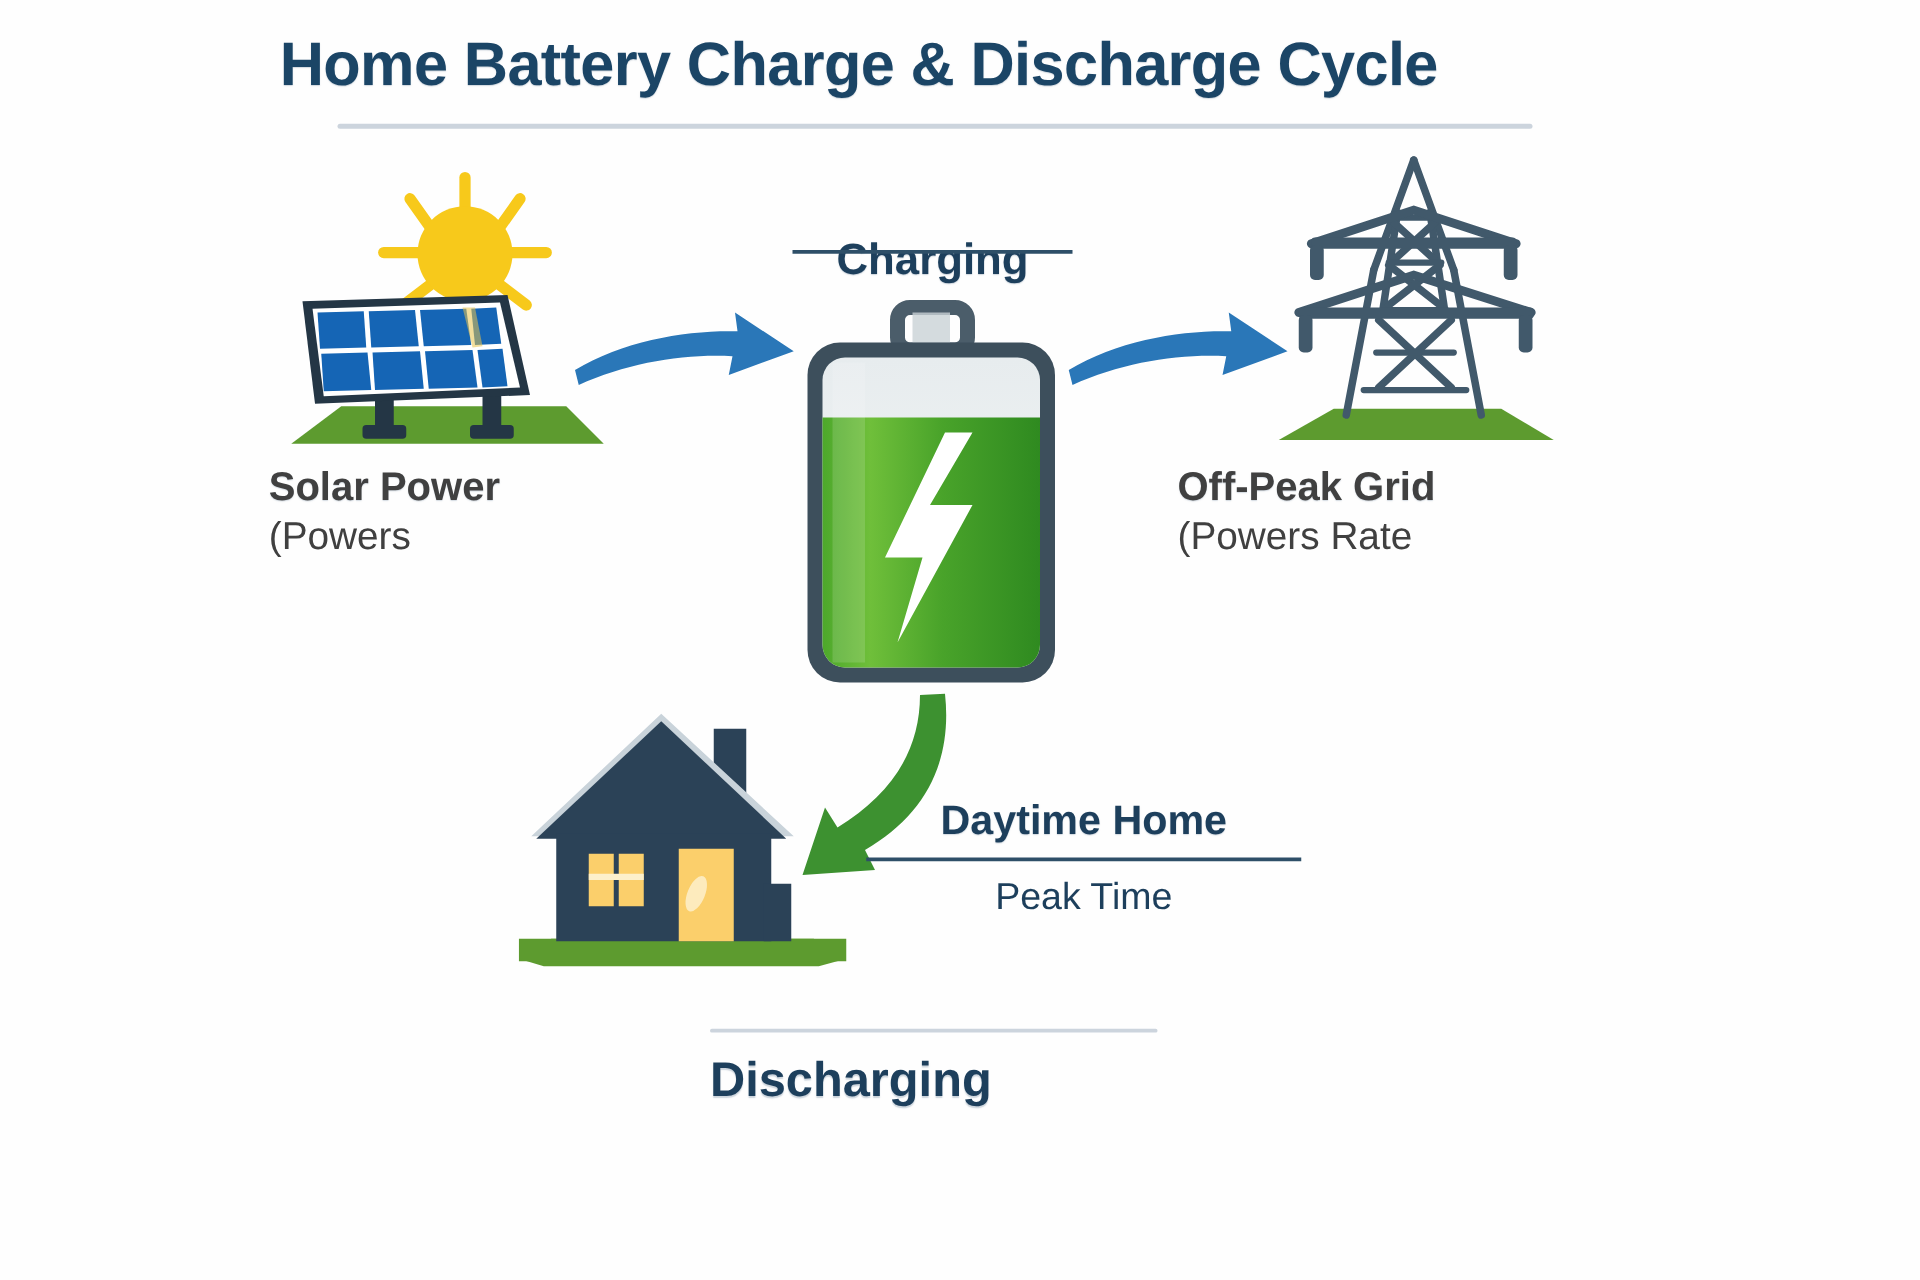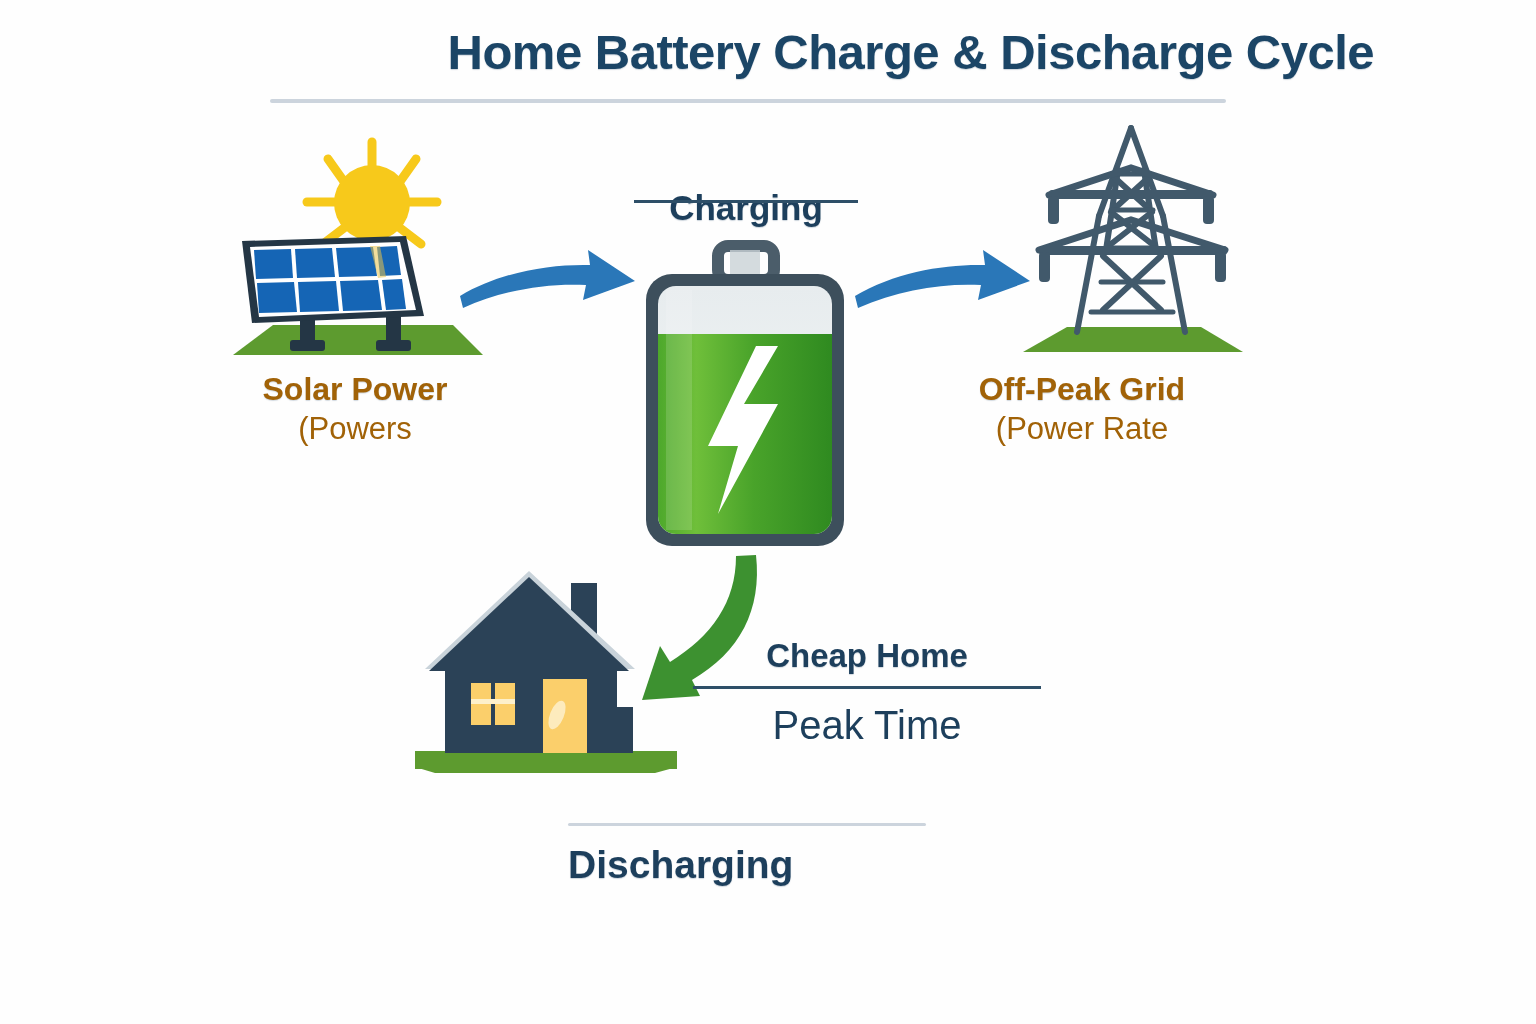--- a/index.html
+++ b/index.html
@@ -22,21 +22,21 @@
     width: 1536px;
     height: 1024px;
   }
 
   
   .title {
     position: absolute;
     left: 0;
     top: 24px;
     width: 1374px;
-    text-align: right;
+    text-align: center;
     font-size: 49px;
     font-weight: bold;
     letter-spacing: -0.5px;
     color: #1b4566;
     font-family: "Liberation Sans", sans-serif;
     text-shadow: 0 1px 1px rgba(120,140,160,0.35);
   }
   .title-rule {
     position: absolute;
     left: 270px;
@@ -86,22 +86,21 @@
     text-align: left;
     font-size: 39px;
     font-weight: bold;
     color: #1d3f5c;
     text-shadow: 0 1px 1px rgba(130,150,170,0.4);
   }
 
   
   .caption {
     position: absolute;
-    text-align: center;
-    color: #a16207;
+    color: #404040;
     line-height: 1.12;
   }
   .caption .cap-title {
     display: block;
     font-size: 32px;
     font-weight: bold;
     margin-bottom: 4px;
     text-shadow: 0 1px 1px rgba(130,150,170,0.35);
   }
   .caption .cap-line {
@@ -133,21 +132,21 @@
     height: 3px;
     background: #2e4f68;
   }
   .powers-sub {
     position: absolute;
     left: 693px;
     top: 698px;
     width: 348px;
     text-align: center;
     color: #1d3f5c;
-    font-size: 40px;
+    font-size: 30px;
     line-height: 1.35;
   }
   .powers-sub span { display: block; }
 
   
   .art { position: absolute; }
   #solar-art   { left: 228px; top: 130px;  width: 260px; height: 230px; }
   #grid-art    { left: 1015px; top: 120px; width: 235px; height: 240px; }
   #battery-art { left: 630px; top: 238px;  width: 230px; height: 320px; }
   #house-art   { left: 415px; top: 555px;  width: 265px; height: 240px; }
@@ -292,21 +291,21 @@
       <rect x="33" y="76" width="11" height="28" rx="4" fill="#41596b"></rect>
       <rect x="188" y="76" width="11" height="28" rx="4" fill="#41596b"></rect>
 
       <rect x="24" y="132" width="11" height="30" rx="4" fill="#41596b"></rect>
       <rect x="200" y="132" width="11" height="30" rx="4" fill="#41596b"></rect>
     </svg>
   </div>
 
   <div class="caption" id="grid-caption">
     <span class="cap-title">Off-Peak Grid</span>
-    <span class="cap-line">(Power Rate</span>
+    <span class="cap-line">(Powers Rate</span>
   </div>
 
   <div class="art" id="arrow3-art">
     <svg viewBox="0 0 190 190" width="190" height="190" xmlns="http://www.w3.org/2000/svg">
       <path d="M136 15 C 142 70, 120 112, 72 140 L 80 156 L 22 160 L 40 106 L 50 122 C 92 96, 116 62, 116 16 Z" fill="#3d9130"></path>
     </svg>
   </div>
 
   <div class="art" id="house-art">
     <svg viewBox="0 0 265 240" width="265" height="240" xmlns="http://www.w3.org/2000/svg">
@@ -326,21 +325,21 @@
 
       <rect x="56" y="128" width="20" height="42" fill="#fbcf6b"></rect>
       <rect x="80" y="128" width="20" height="42" fill="#fbcf6b"></rect>
       <rect x="56" y="144" width="44" height="5" fill="#fdf0cb"></rect>
 
       <rect x="128" y="124" width="44" height="74" fill="#fbcf6b"></rect>
       <ellipse cx="142" cy="160" rx="7" ry="15" transform="rotate(22 142 160)" fill="#fdf0cb" opacity="0.85"></ellipse>
     </svg>
   </div>
 
-  <div class="powers-title">Cheap Home</div>
+  <div class="powers-title">Daytime Home</div>
   <div class="powers-rule"></div>
   <div class="powers-sub">
     <span>Peak Time</span>
   </div>
 
   <div class="discharging-rule"></div>
   <div class="discharging-label">Discharging</div>
 
 </div>
 

